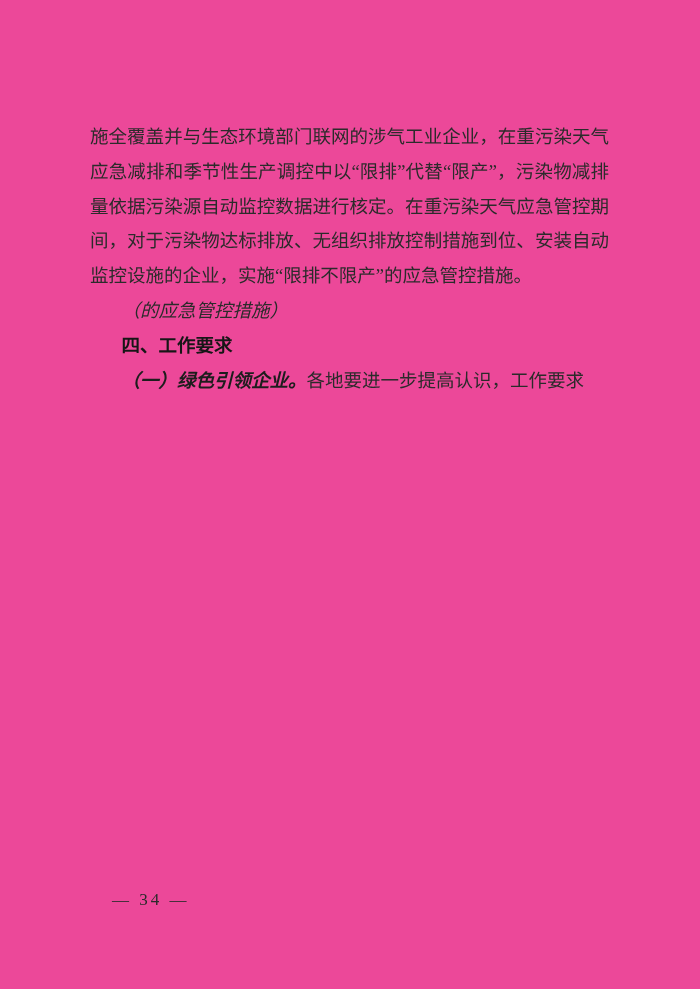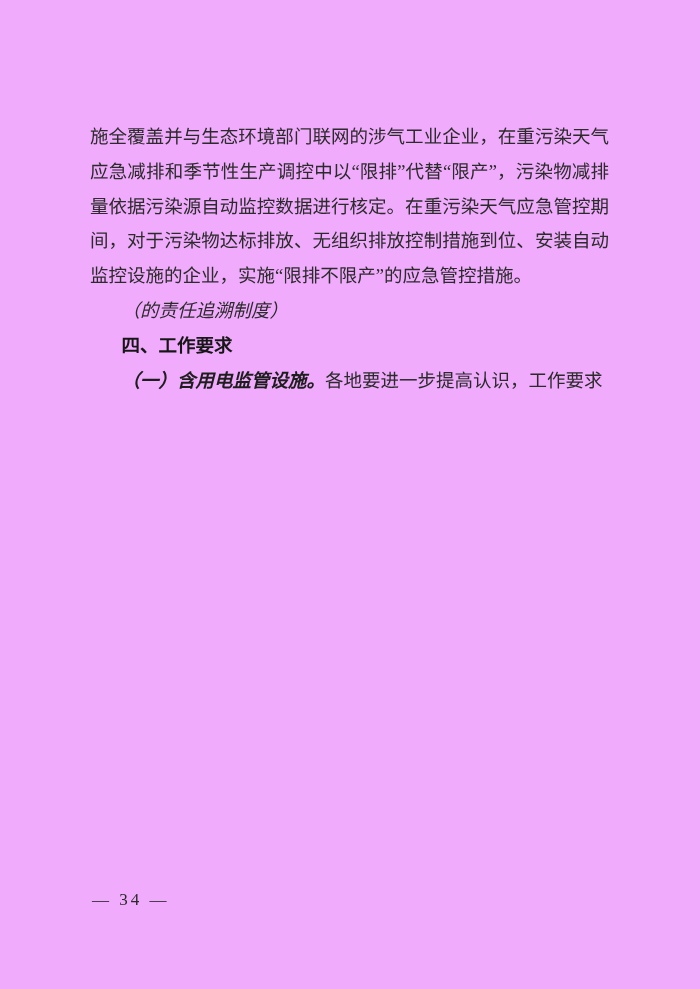--- a/index.html
+++ b/index.html
@@ -4,21 +4,21 @@
 <style>
   html, body {
     margin: 0;
     padding: 0;
     background: #ffffff;
   }
   .page {
     position: relative;
     width: 700px;
     height: 989px;
-    background: #f0abfc;
+    background: #ec4899;
     overflow: hidden;
     font-family: "Liberation Serif", serif;
   }
   .text-block {
     position: absolute;
     left: 90px;
     top: 120px;
     width: 519px;
     font-size: 18.5px;
     line-height: 34.8px;
@@ -57,34 +57,34 @@
     color: #1d1d1d;
   }
   .seg-heading {
     font-family: "Liberation Sans", sans-serif;
     font-weight: bold;
     font-style: normal;
     color: #161616;
   }
   .page-number {
     position: absolute;
-    left: 92px;
+    left: 112px;
     top: 890px;
     font-size: 17px;
     line-height: 20px;
     color: #2b2b2b;
     font-family: "Liberation Serif", serif;
     letter-spacing: 3px;
     white-space: nowrap;
   }
 </style>
 </head>
 <body>
 
 <div class="page">
   <main class="text-block" id="paragraphs">
       <p class="para"><span class="seg-normal">施全覆盖并与生态环境部门联网的涉气工业企业，在重污染天气应急减排和季节性生产调控中以“限排”代替“限产”，污染物减排量依据污染源自动监控数据进行核定。在重污染天气应急管控期间，对于污染物达标排放、无组织排放控制措施到位、安装自动监控设施的企业，实施“限排不限产”的应急管控措施。</span></p>
-      <p class="para indent"><span class="seg-kai">（的责任追溯制度）</span></p>
+      <p class="para indent"><span class="seg-kai">（的应急管控措施）</span></p>
       <p class="para indent"><span class="seg-heading">四、工作要求</span></p>
-      <p class="para indent"><span class="seg-boldkai">（一）含用电监管设施。</span><span class="seg-normal">各地要进一步提高认识，工作要求</span></p>
+      <p class="para indent"><span class="seg-boldkai">（一）绿色引领企业。</span><span class="seg-normal">各地要进一步提高认识，工作要求</span></p>
     </main>
   <div class="page-number">— 34 —</div>
 </div>
 
 </body></html>

